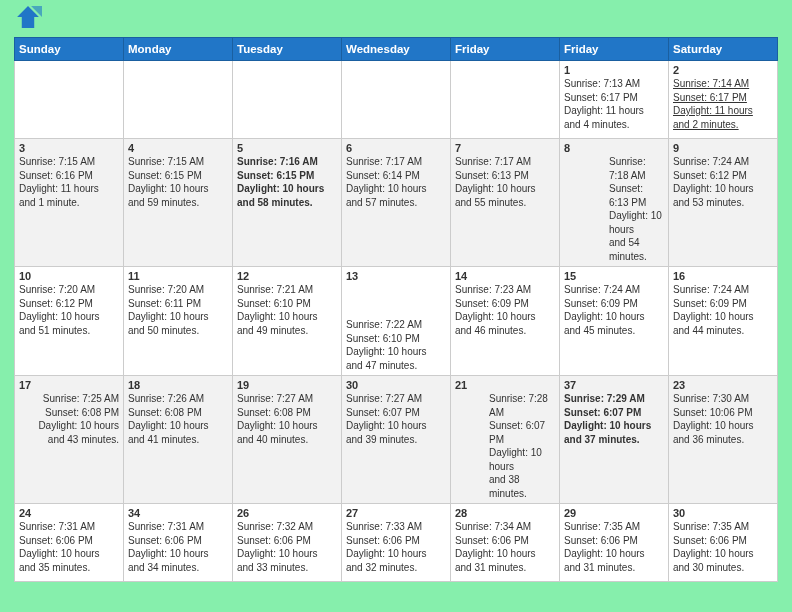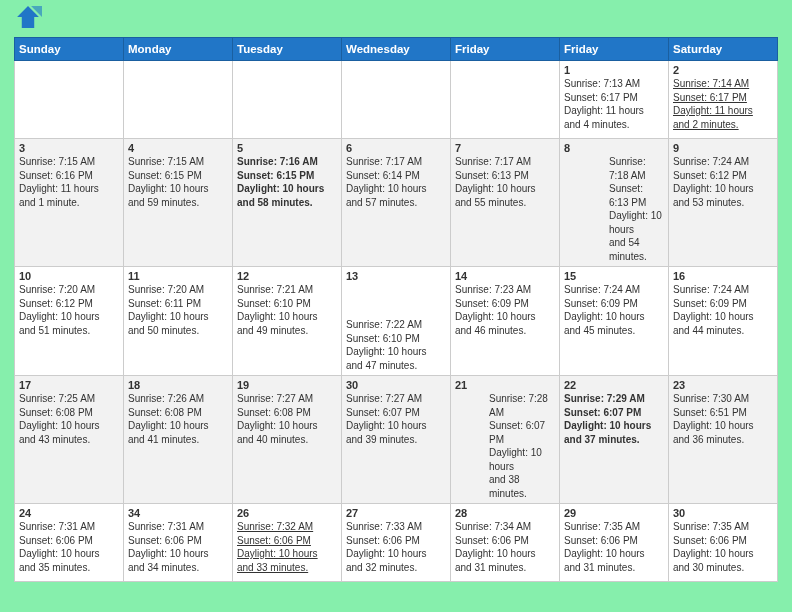--- a/index.html
+++ b/index.html
@@ -250,21 +250,21 @@
             <span class="day-num">16</span>
             <div class="day-info" style="white-space: pre-line;">Sunrise: 7:24 AM
 Sunset: 6:09 PM
 Daylight: 10 hours
 and 44 minutes.</div>
           </td>
         </tr>
         <tr>
           <td>
             <span class="day-num">17</span>
-            <div class="day-info" style="white-space: pre-line;">Sunrise: 7:25 AM
+            <div class="day-info" style="white-space: pre-line; text-align: right;">Sunrise: 7:25 AM
 Sunset: 6:08 PM
 Daylight: 10 hours
 and 43 minutes.</div>
           </td>
           <td>
             <span class="day-num">18</span>
             <div class="day-info" style="white-space: pre-line;">Sunrise: 7:26 AM
 Sunset: 6:08 PM
 Daylight: 10 hours
 and 41 minutes.</div>
@@ -284,30 +284,30 @@
 and 39 minutes.</div>
           </td>
           <td>
             <span class="day-num">21</span>
             <div class="day-info" style="white-space: pre-line; margin-left: 34px;">Sunrise: 7:28 AM
 Sunset: 6:07 PM
 Daylight: 10 hours
 and 38 minutes.</div>
           </td>
           <td>
-            <span class="day-num">22</span>
+            <span class="day-num">37</span>
             <div class="day-info" style="white-space: pre-line; font-weight: bold;">Sunrise: 7:29 AM
 Sunset: 6:07 PM
 Daylight: 10 hours
 and 37 minutes.</div>
           </td>
           <td>
             <span class="day-num">23</span>
             <div class="day-info" style="white-space: pre-line;">Sunrise: 7:30 AM
-Sunset: 6:51 PM
+Sunset: 10:06 PM
 Daylight: 10 hours
 and 36 minutes.</div>
           </td>
         </tr>
         <tr>
           <td>
             <span class="day-num">24</span>
             <div class="day-info" style="white-space: pre-line;">Sunrise: 7:31 AM
 Sunset: 6:06 PM
 Daylight: 10 hours
@@ -315,21 +315,21 @@
           </td>
           <td>
             <span class="day-num">34</span>
             <div class="day-info" style="white-space: pre-line;">Sunrise: 7:31 AM
 Sunset: 6:06 PM
 Daylight: 10 hours
 and 34 minutes.</div>
           </td>
           <td>
             <span class="day-num">26</span>
-            <div class="day-info" style="white-space: pre-line; text-decoration: underline;">Sunrise: 7:32 AM
+            <div class="day-info" style="white-space: pre-line;">Sunrise: 7:32 AM
 Sunset: 6:06 PM
 Daylight: 10 hours
 and 33 minutes.</div>
           </td>
           <td>
             <span class="day-num">27</span>
             <div class="day-info" style="white-space: pre-line;">Sunrise: 7:33 AM
 Sunset: 6:06 PM
 Daylight: 10 hours
 and 32 minutes.</div>

